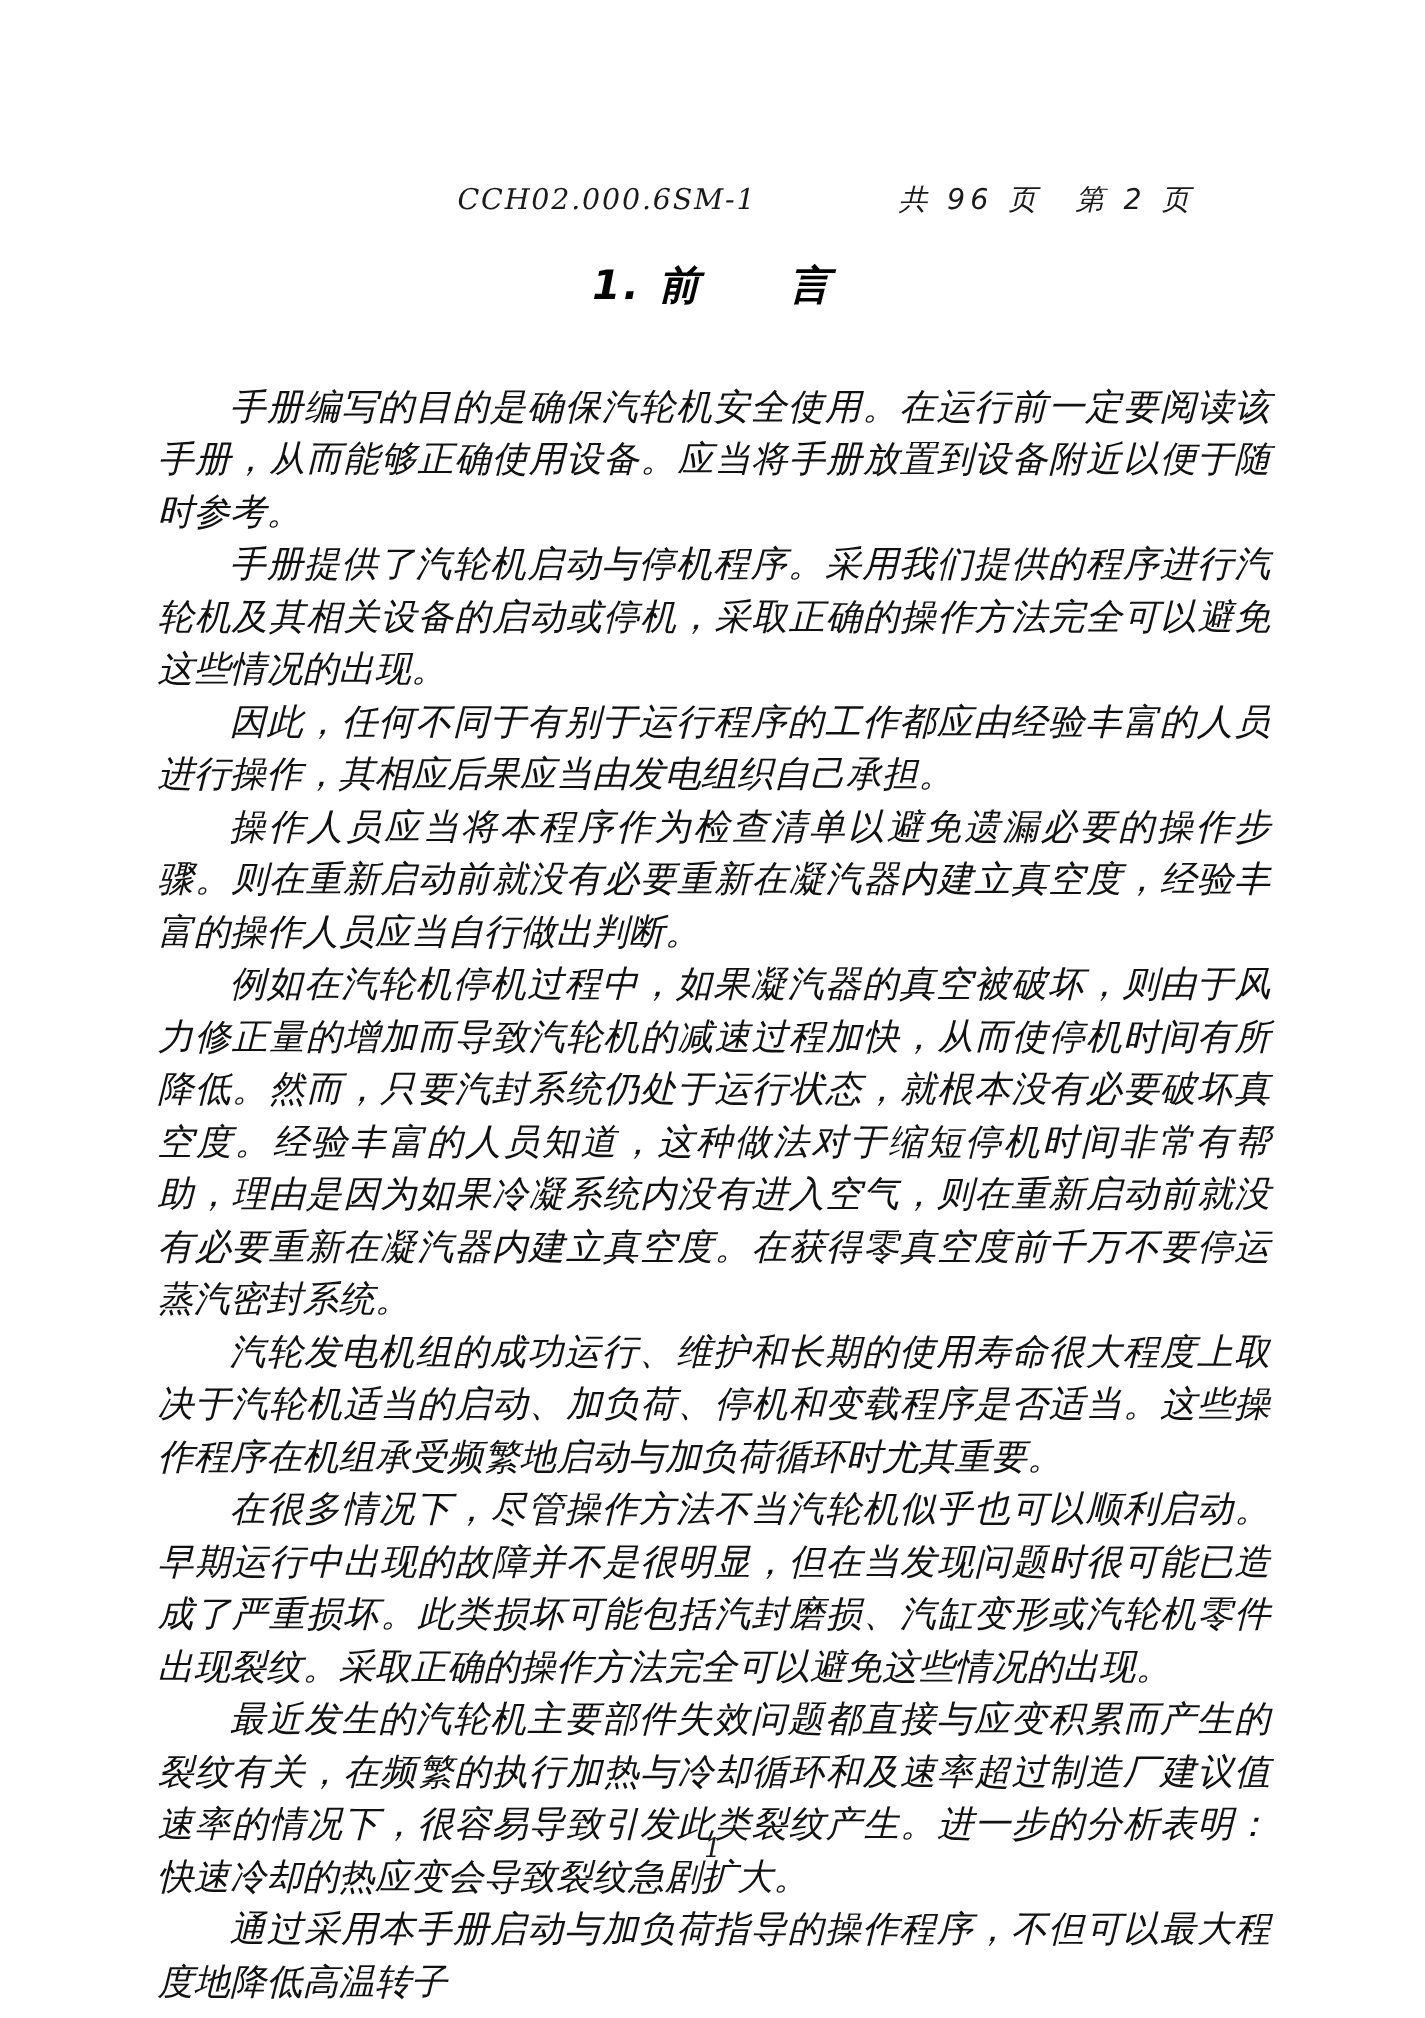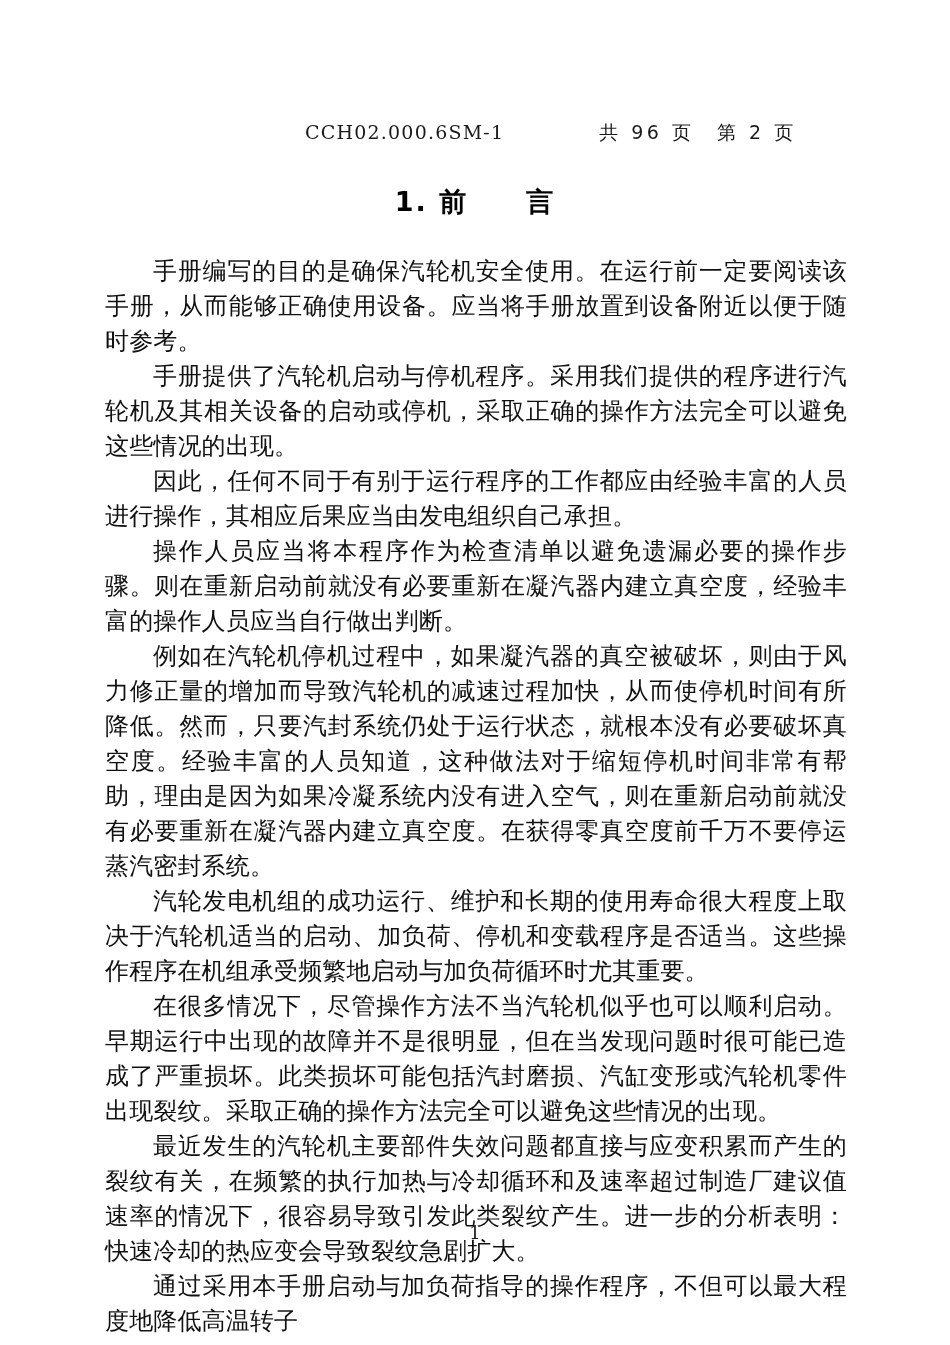--- a/index.html
+++ b/index.html
@@ -15,20 +15,21 @@
     color: #000000;
     overflow: hidden;
     position: relative;
   }
 
   .page {
     position: relative;
     width: 950px;
     height: 1345px;
     box-sizing: border-box;
+    font-style: italic;
   }
 
   
   .page-header {
     position: absolute;
     top: 95px;
     left: 105px;
     width: 740px;
     height: 34px;
     display: flex;
@@ -47,21 +48,21 @@
     white-space: nowrap;
     letter-spacing: 3.5px;
     font-family: "DejaVu Sans", "Liberation Sans", sans-serif;
     font-size: 19px;
     margin-top: 25px;
   }
 
   
   .doc-title {
     position: absolute;
-    top: 184px;
+    top: 172px;
     left: 0;
     width: 950px;
     text-align: center;
     font-family: "DejaVu Sans", "Liberation Sans", sans-serif;
     font-weight: bold;
     font-size: 27px;
     letter-spacing: 2px;
     color: #000000;
     white-space: pre;
   }

